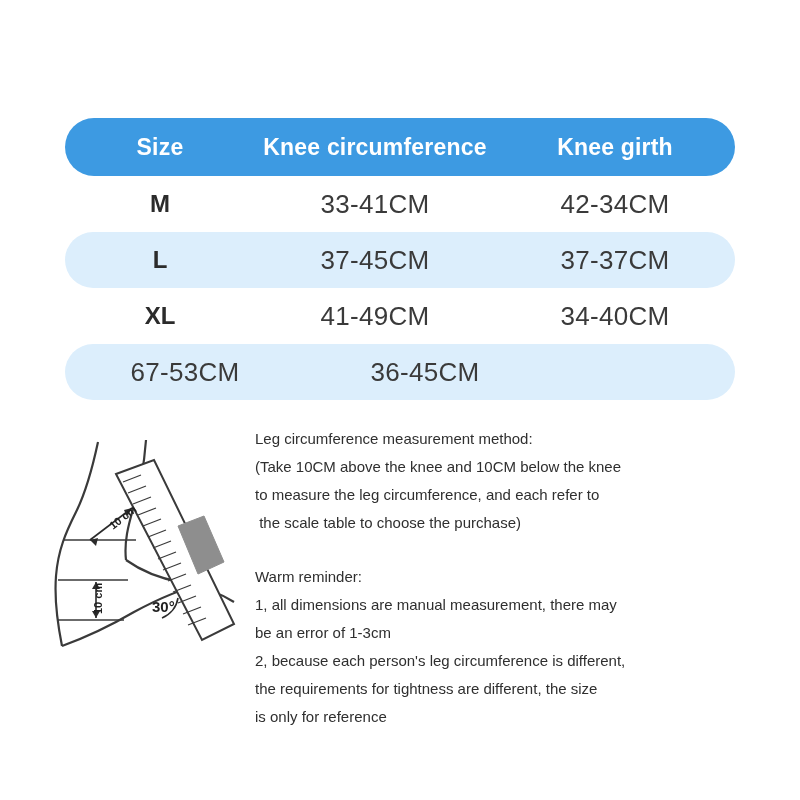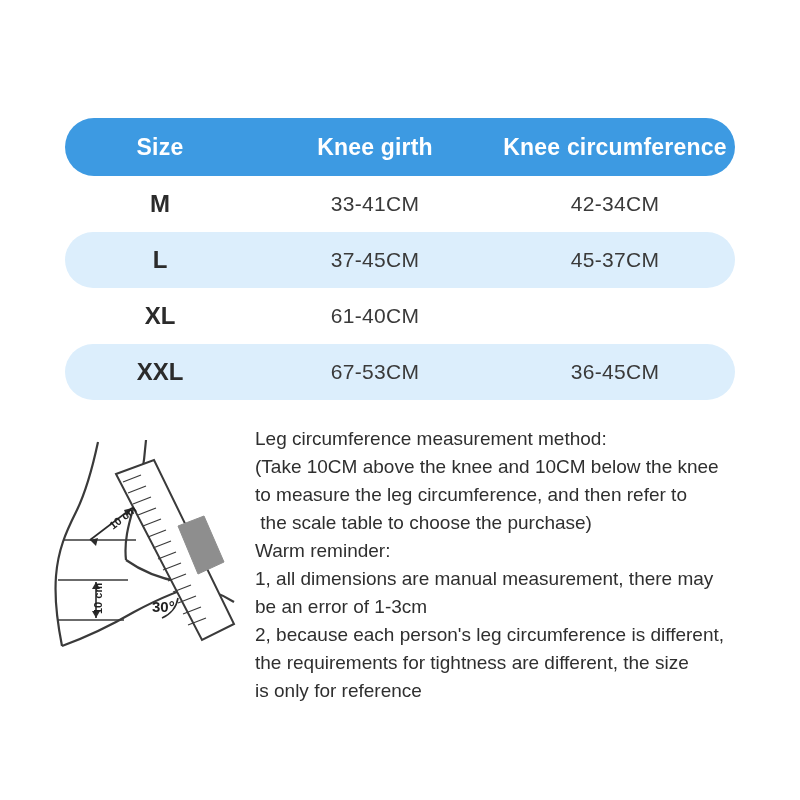--- a/index.html
+++ b/index.html
@@ -63,84 +63,85 @@
   }
 
   .row.body .cell.c0 {
     font-size: 24px;
     font-weight: bold;
     color: #2b2b2b;
   }
 
   .row.body .cell.c1,
   .row.body .cell.c2 {
-    font-size: 21px;
+    font-size: 26px;
     color: #3a3a3a;
     letter-spacing: .3px;
   }
 
   
   .text-block {
     position: absolute;
     left: 255px;
     top: 425px;
     width: 500px;
   }
 
   .para {
-    font-size: 19px;
+    font-size: 15px;
     line-height: 28px;
     color: #2f2f2f;
     white-space: pre-wrap;
   }
 
   .para.spaced {
+    margin-top: 26px;
   }
 
   
   .illus {
     position: absolute;
     left: 28px;
     top: 430px;
     width: 225px;
     height: 250px;
   }
 </style>
 </head>
 <body>
 
 <div class="page">
 
   <div class="size-table">
 
     <div class="row header">
       <div class="cell c0">Size</div>
+      <div class="cell c2">Knee circumference</div>
       <div class="cell c1">Knee girth</div>
-      <div class="cell c2">Knee circumference</div>
     </div>
 
     <div class="row body">
       <div class="cell c0">M</div>
       <div class="cell c1">33-41CM</div>
       <div class="cell c2">42-34CM</div>
     </div>
 
     <div class="row body alt">
       <div class="cell c0">L</div>
       <div class="cell c1">37-45CM</div>
-      <div class="cell c2">45-37CM</div>
+      <div class="cell c2">37-37CM</div>
     </div>
 
     <div class="row body">
       <div class="cell c0">XL</div>
-      <div class="cell c2">61-40CM</div>
+      <div class="cell c1">41-49CM</div>
+      <div class="cell c2">34-40CM</div>
     </div>
 
     <div class="row body alt">
-      <div class="cell c0">XXL</div>
       <div class="cell c1">67-53CM</div>
       <div class="cell c2">36-45CM</div>
     </div>
 
   </div>
 
   <div class="illus">
     <svg width="225" height="250" viewBox="0 0 225 250" xmlns="http://www.w3.org/2000/svg">
 
       <path d="M70 12 C64 40 58 62 48 82 C38 102 30 120 28 146 C26 172 30 196 34 216" fill="none" stroke="#3a3a3a" stroke-width="2.2"></path>
@@ -185,21 +186,21 @@
 
       <text x="85" y="100" transform="rotate(-38 85 100)" font-family="Liberation Sans, sans-serif" font-size="11" font-weight="bold" fill="#1f1f1f">10 cm</text>
       <text x="74" y="184" transform="rotate(-90 74 184)" font-family="Liberation Sans, sans-serif" font-size="11" font-weight="bold" fill="#1f1f1f">10 cm</text>
       <text x="124" y="182" font-family="Liberation Sans, sans-serif" font-size="15" font-weight="bold" fill="#1f1f1f">30°</text>
     </svg>
   </div>
 
   <div class="text-block">
     <div class="para">Leg circumference measurement method:</div>
     <div class="para">(Take 10CM above the knee and 10CM below the knee
-to measure the leg circumference, and then refer to
+to measure the leg circumference, and each refer to
  the scale table to choose the purchase)</div>
     <div class="para spaced">Warm reminder:</div>
     <div class="para">1, all dimensions are manual measurement, there may
 be an error of 1-3cm
 2, because each person's leg circumference is different,
 the requirements for tightness are different, the size
 is only for reference</div>
   </div>
 
 </div>

